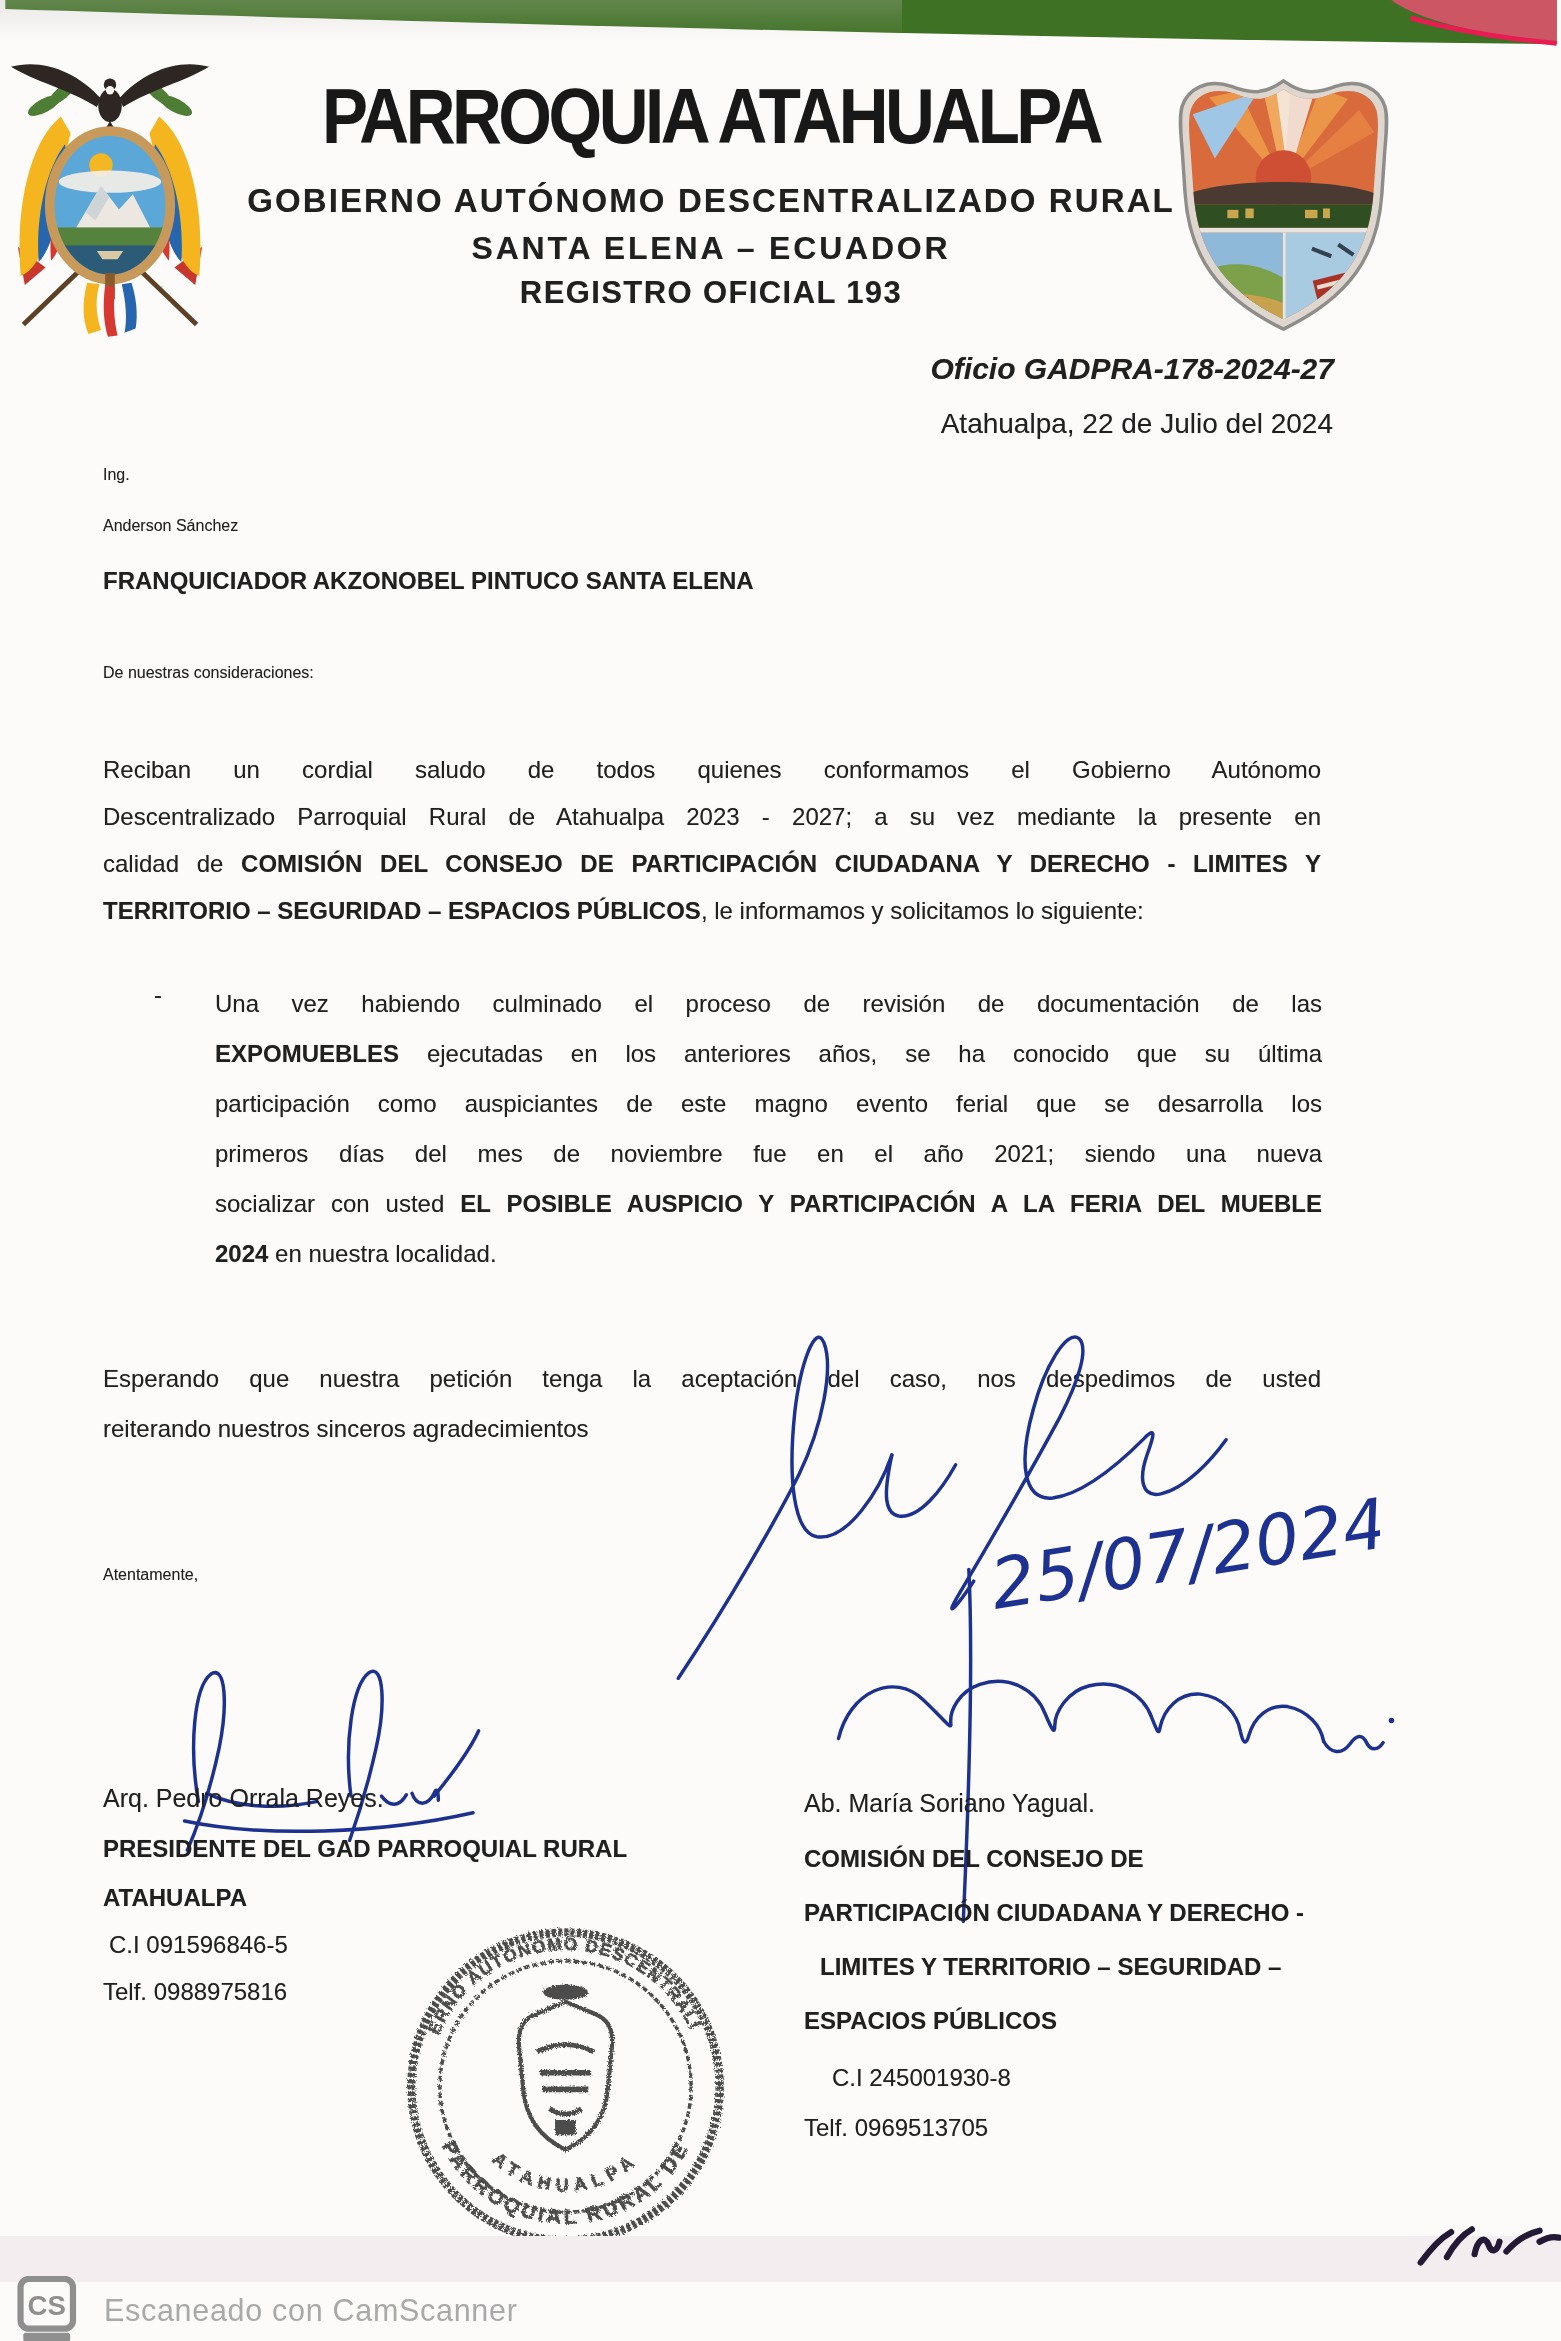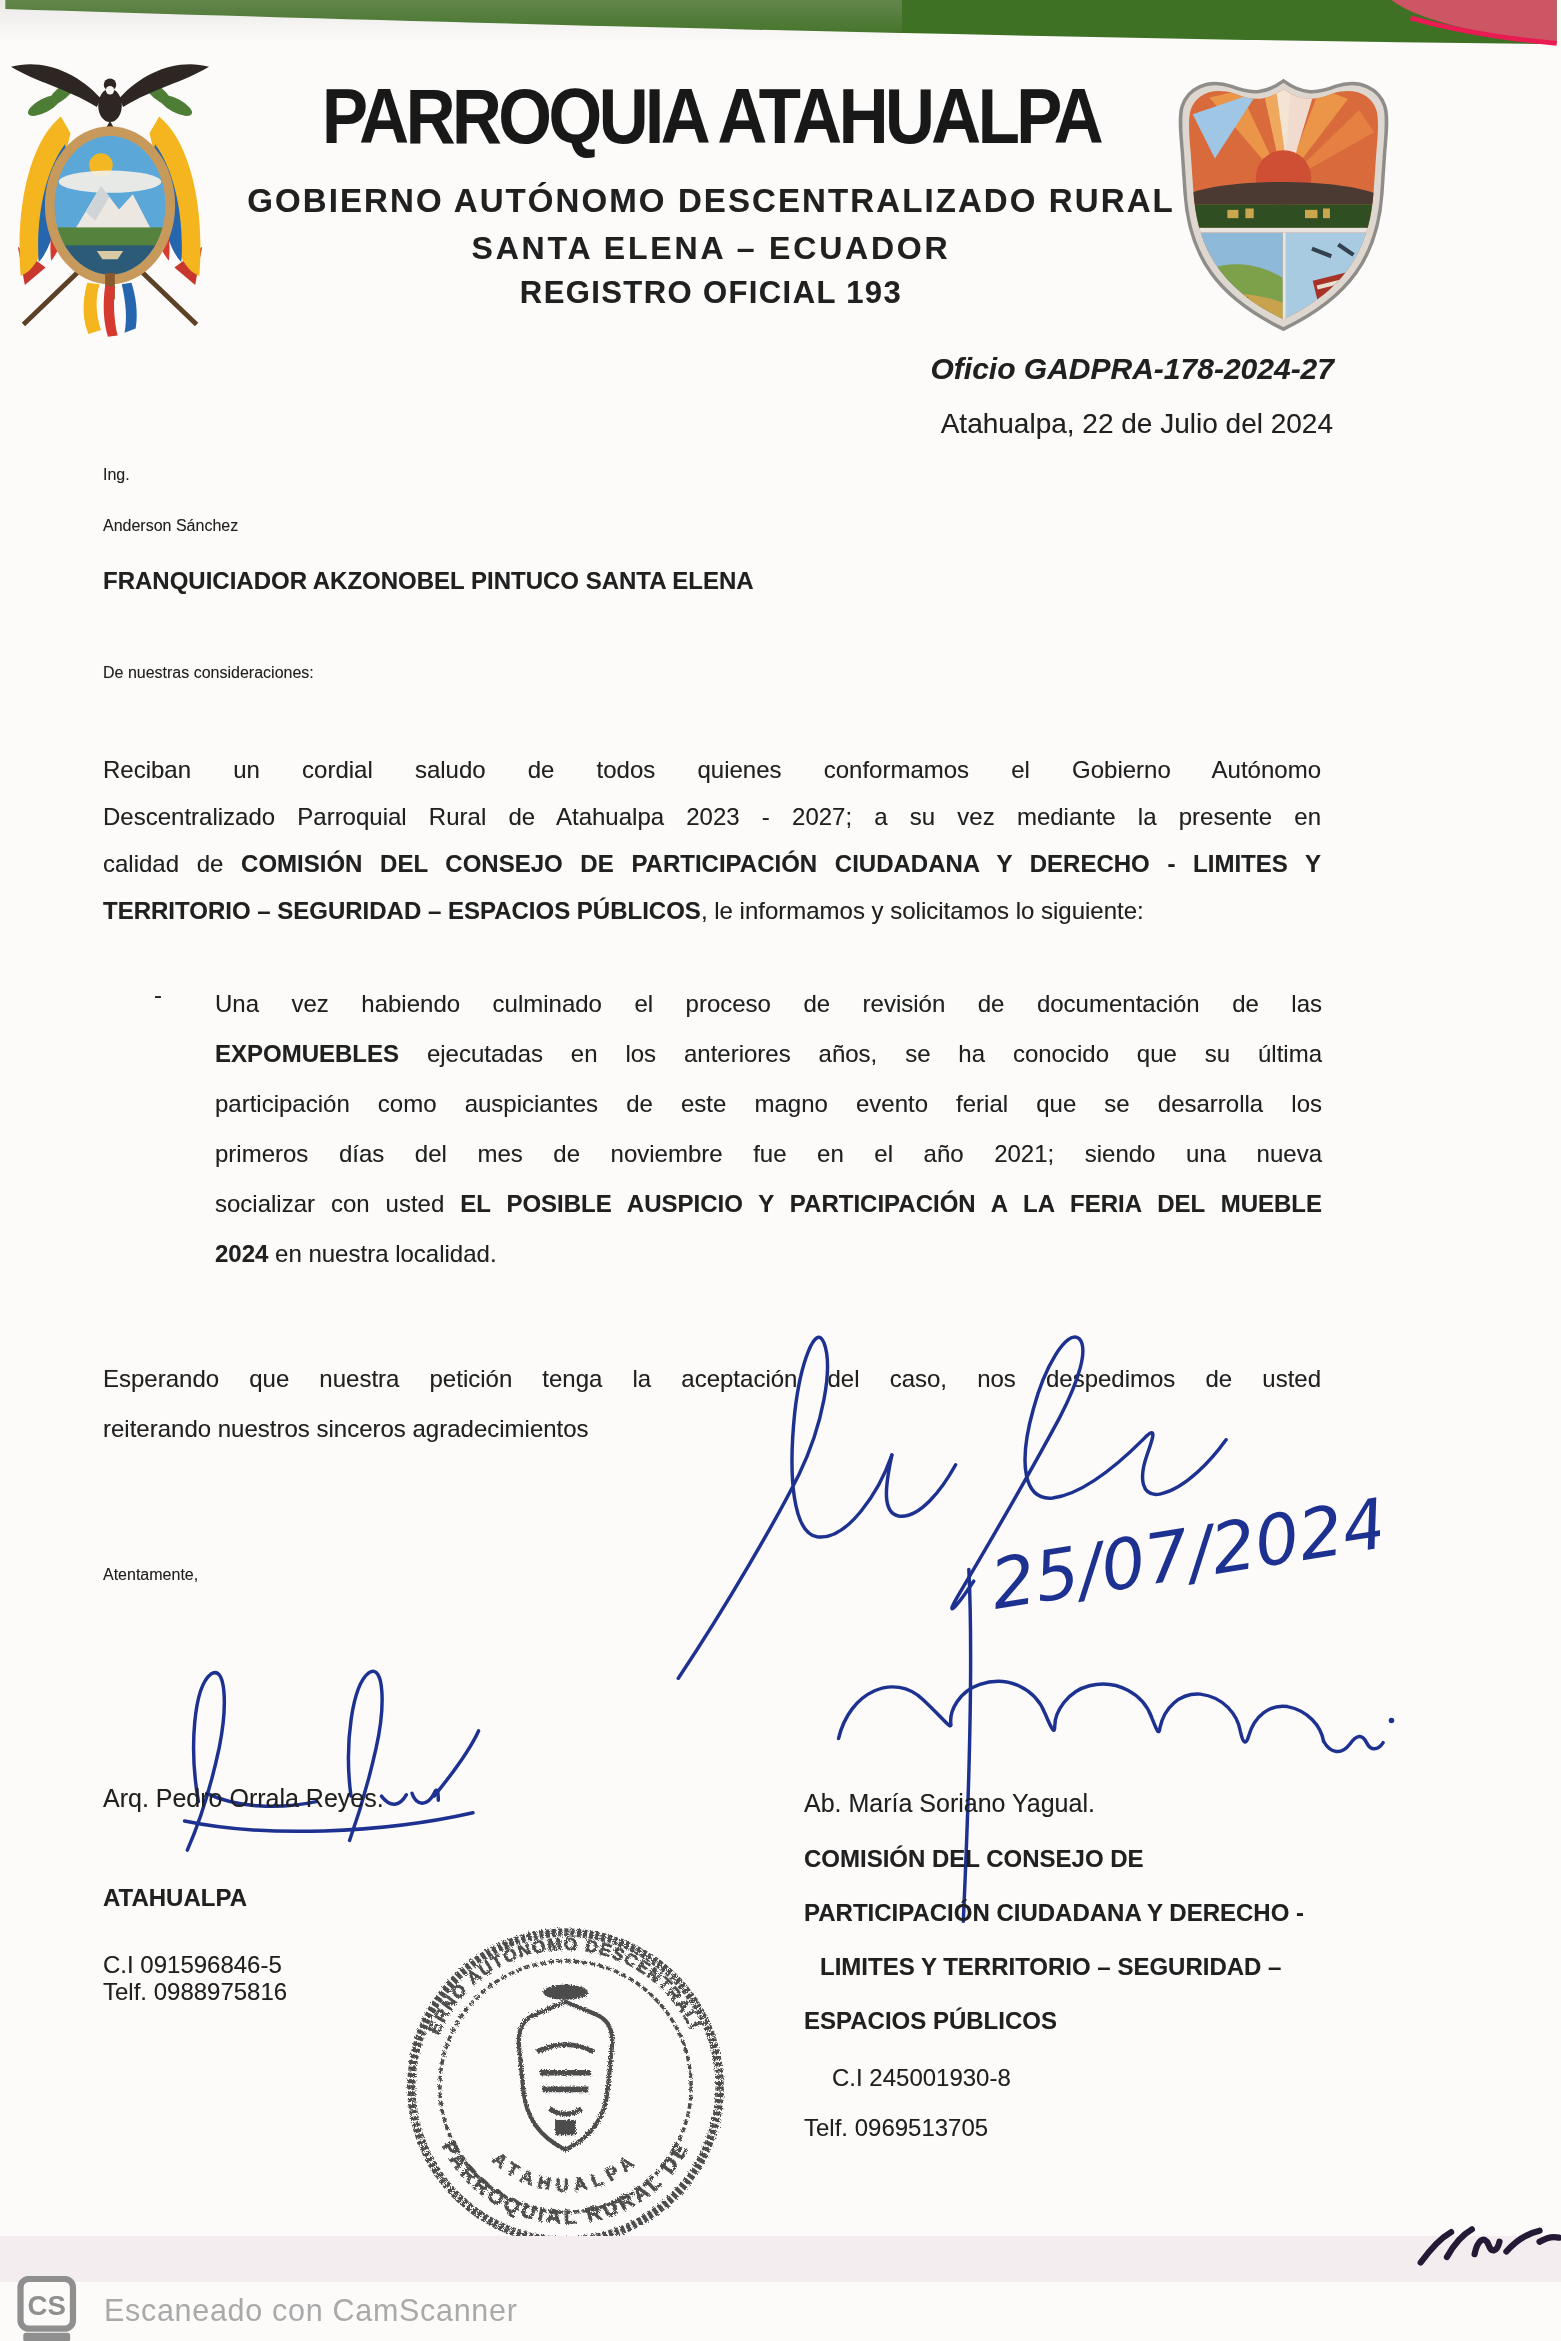--- a/index.html
+++ b/index.html
@@ -195,22 +195,23 @@
   <svg class="abs" style="left:798px;top:1550px;" width="659" height="388" viewBox="0 0 950 560">
     <g fill="none" stroke-linecap="round" stroke-linejoin="round" stroke-width="5" stroke="#1d3191">
       <path d="M 246,28 C 252,150 246,360 238,536"></path>
       <path d="M 58,272 C 74,204 138,176 180,216 C 210,244 222,262 220,250 C 218,232 232,204 262,194 C 302,180 342,200 356,236 C 366,260 370,266 370,254 C 370,234 388,204 420,196 C 460,186 498,208 510,242 C 518,262 520,268 522,256 C 528,228 550,206 580,208 C 614,212 634,238 638,262 C 642,280 646,282 650,268 C 658,240 680,222 706,226 C 736,232 754,254 758,276"></path>
       <path d="M 758,276 C 768,294 784,296 796,280 C 806,266 814,266 820,278 C 826,290 836,290 844,278"></path>
       <circle cx="856" cy="246" r="4" fill="#1d3191" stroke="none"></circle>
     </g>
   </svg>
 
   <div class="abs sig-name t" style="left:103px;top:1784px;">Arq. Pedro Orrala Reyes.</div>
+  <div class="abs sig-role t" style="left:103px;top:1835px;">PRESIDENTE DEL GAD PARROQUIAL RURAL</div>
   <div class="abs sig-role t" style="left:103px;top:1884px;">ATAHUALPA</div>
-  <div class="abs sig-meta t" style="left:103px;top:1931px;margin-top:20px;">C.I 091596846-5</div>
+  <div class="abs sig-meta t" style="left:109px;top:1931px;">C.I 091596846-5</div>
   <div class="abs sig-meta t" style="left:103px;top:1978px;">Telf. 0988975816</div>
 
   <div class="abs sig-name t" style="left:804px;top:1789px;">Ab. María Soriano Yagual.</div>
   <div class="abs sig-role t" style="left:804px;top:1845px;">COMISIÓN DEL CONSEJO DE</div>
   <div class="abs sig-role t" style="left:804px;top:1899px;">PARTICIPACIÓN CIUDADANA Y DERECHO -</div>
   <div class="abs sig-role t" style="left:804px;top:1953px;margin-left:16px;">LIMITES Y TERRITORIO – SEGURIDAD –</div>
   <div class="abs sig-role t" style="left:804px;top:2007px;">ESPACIOS PÚBLICOS</div>
   <div class="abs sig-meta t" style="left:832px;top:2064px;">C.I 245001930-8</div>
   <div class="abs sig-meta t" style="left:804px;top:2114px;">Telf. 0969513705</div>
 

